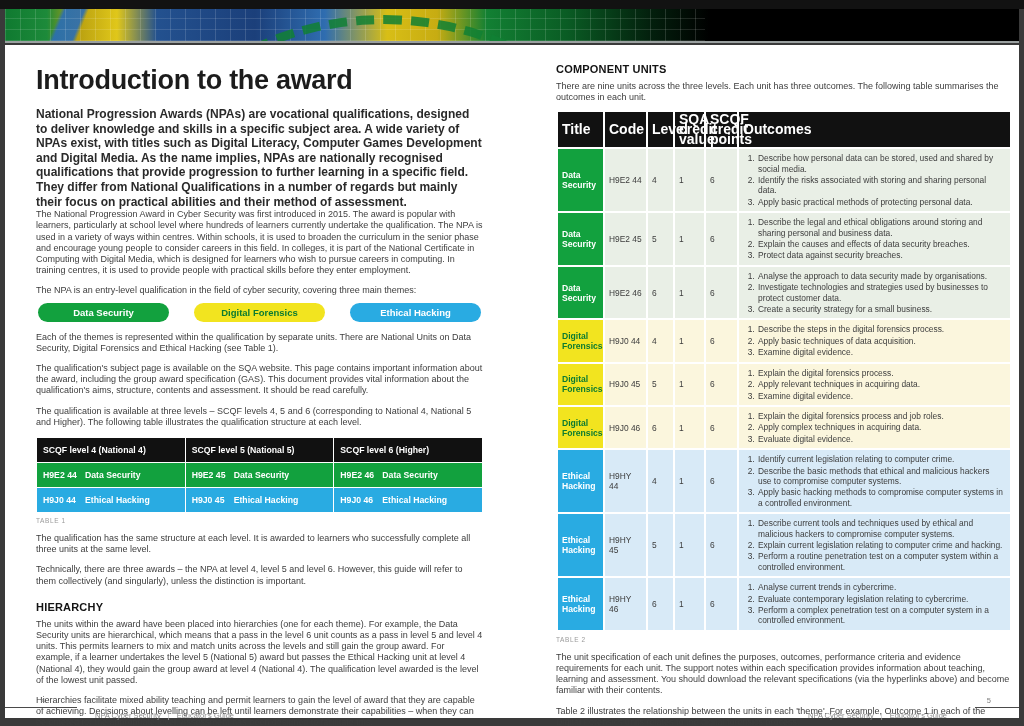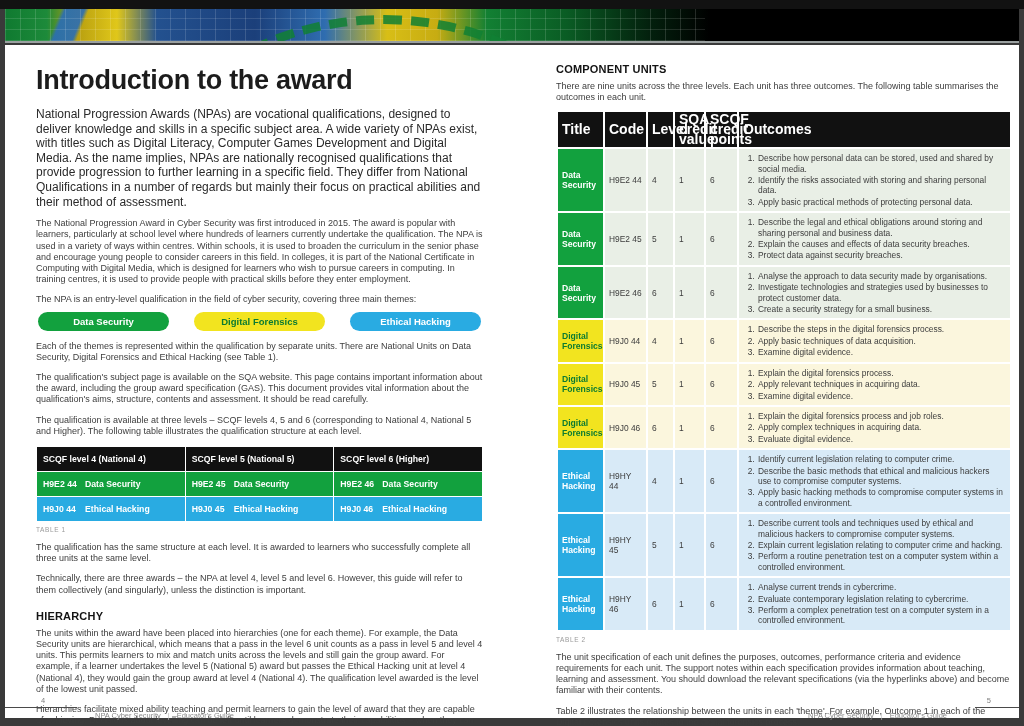--- a/index.html
+++ b/index.html
@@ -40,21 +40,21 @@
   .pages {
     position:absolute; top:45px; left:5px; right:5px; bottom:8px;
     background:#ffffff; display:flex;
   }
   .page { width:50%; position:relative; }
   .page-left  { padding:20px 29px 0 31px; }
   .page-right { padding:18px 7px 0 44px; }
 
   
   h1 { font-size:27px; font-weight:bold; color:#1c1c1c; letter-spacing:-0.3px; margin-bottom:11px; }
-  .lead { font-size:12px; line-height:14.6px; font-weight:normal; color:#2a2a2a; margin-bottom:9px; }
+  .lead { font-size:12px; line-height:14.6px; font-weight:bold; color:#2a2a2a; }
   p.body { font-size:9px; line-height:11.2px; margin-bottom:9px; }
   h2 { font-size:11px; font-weight:bold; color:#141414; margin:14px 0 6px; letter-spacing:0.2px; }
   .caption { font-size:6.5px; color:#9a9a9a; letter-spacing:0.6px; margin:4px 0 9px; }
 
   
   .pills { display:flex; justify-content:space-between; margin:3px 2px 10px; }
   .pill {
     width:131px; height:19px; border-radius:10px;
     font-size:9.5px; font-weight:bold; text-align:center; line-height:19px;
   }

